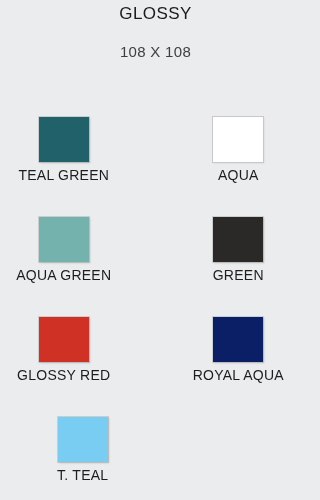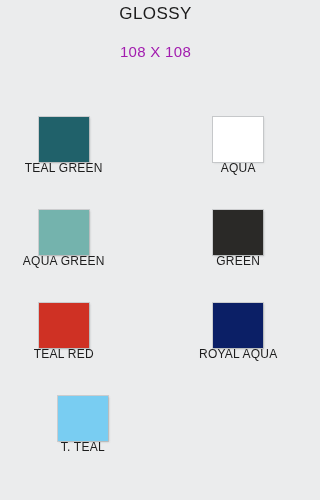--- a/index.html
+++ b/index.html
@@ -31,21 +31,21 @@
     font-size: 17px;
     line-height: 20px;
     color: #1b1b1b;
     letter-spacing: 0.4px;
     font-weight: 400;
   }
   .subtitle {
     margin-top: 19px;
     font-size: 15px;
     line-height: 18px;
-    color: #a21caf;
+    color: #404040;
     letter-spacing: 0.3px;
     font-weight: 400;
   }
 
   
   .grid {
     position: absolute;
     top: 117px;
     left: 0;
     width: 311px;
@@ -67,22 +67,22 @@
     width: 50px;
     height: 45px;
     box-shadow: 0 0 0 1px rgba(150,152,154,0.35),
                 1px 1px 2px rgba(90,92,95,0.30);
   }
   .chip.is-white {
     box-shadow: 0 0 0 1px rgba(196,198,200,0.95),
                 1px 1px 2px rgba(120,122,125,0.25);
   }
   .label {
-    margin-top: 1px;
-    font-size: 12px;
+    margin-top: 8px;
+    font-size: 14px;
     line-height: 10px;
     letter-spacing: 0.25px;
     color: #1d1d1d;
     text-align: left;
     white-space: nowrap;
   }
 </style>
 </head>
 <body style="background: rgb(235, 236, 237);">
 
@@ -105,21 +105,21 @@
       <div class="cell col-left">
         <div class="chip" style="background: rgb(116, 179, 173);"></div>
         <div class="label">AQUA GREEN</div>
       </div>
       <div class="cell col-right">
         <div class="chip" style="background: rgb(42, 41, 39);"></div>
         <div class="label">GREEN</div>
       </div>
       <div class="cell col-left">
         <div class="chip" style="background: rgb(207, 49, 36);"></div>
-        <div class="label">TEAL RED</div>
+        <div class="label">GLOSSY RED</div>
       </div>
       <div class="cell col-right">
         <div class="chip" style="background: rgb(11, 31, 102);"></div>
         <div class="label">ROYAL AQUA</div>
       </div>
       <div class="cell col-right">
         <div class="chip" style="background: rgb(121, 205, 242);"></div>
         <div class="label">T. TEAL</div>
       </div>
     </div>

